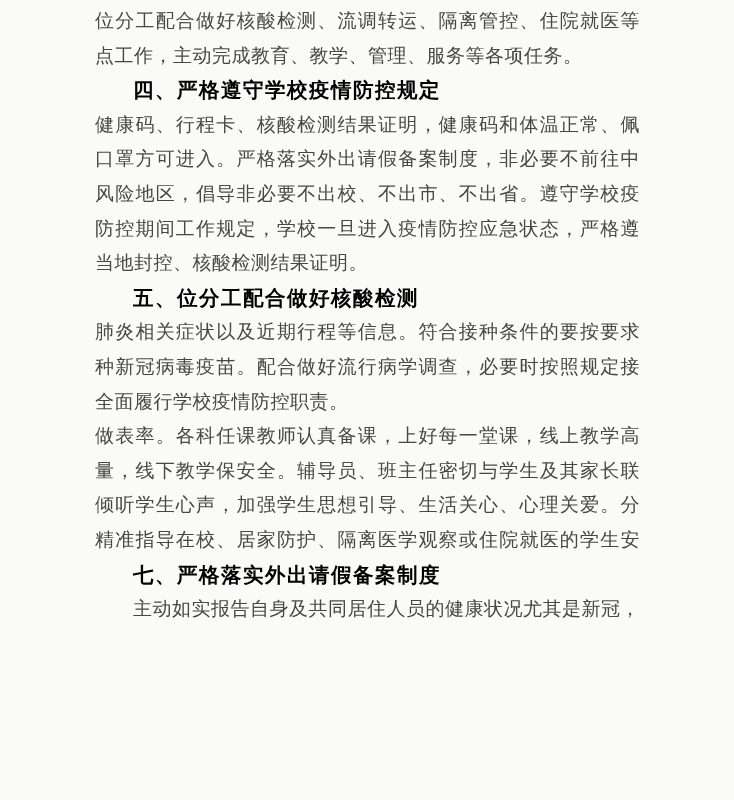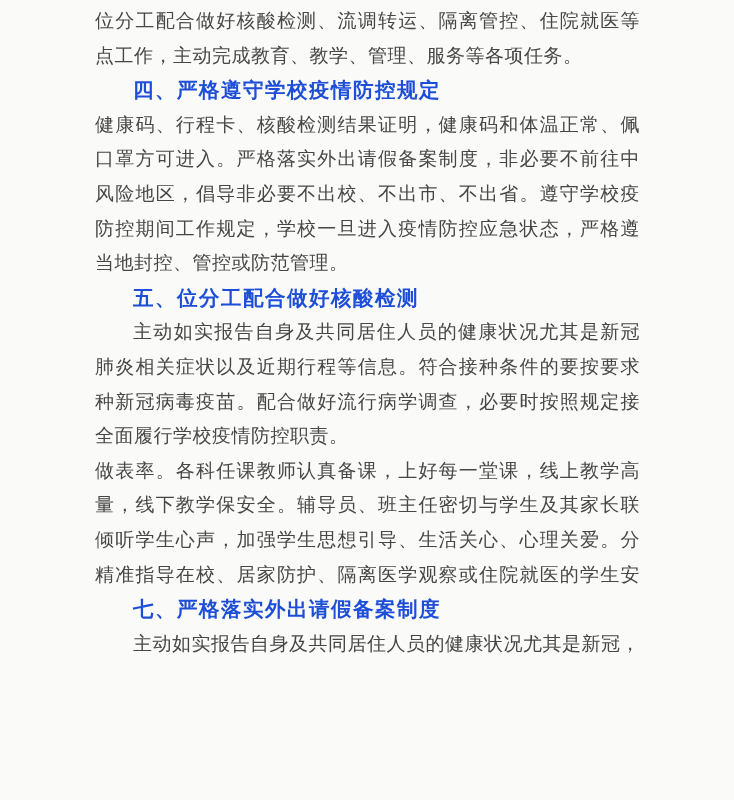--- a/index.html
+++ b/index.html
@@ -29,42 +29,41 @@
     text-align: justify;
     text-align-last: justify;
   }
   .line.indent {
     text-indent: 38px;
   }
   .line.heading {
     font-family: "Liberation Sans", "DejaVu Sans", sans-serif;
     font-weight: bold;
     font-size: 20.5px;
-    color: #1d4ed8;
+    color: #000000;
     letter-spacing: 1.5px;
     text-indent: 38px;
     text-align: center;
     text-align-last: left;
   }
 </style>
 </head>
 <body>
 
 <div class="page">
   <div id="doc-lines">
       <div class="line body justify">位分工配合做好核酸检测、流调转运、隔离管控、住院就医等重</div>
       <div class="line body">点工作，主动完成教育、教学、管理、服务等各项任务。</div>
       <div class="line heading indent">四、严格遵守学校疫情防控规定</div>
       <div class="line body justify">健康码、行程卡、核酸检测结果证明，健康码和体温正常、佩戴</div>
       <div class="line body justify">口罩方可进入。严格落实外出请假备案制度，非必要不前往中高</div>
       <div class="line body justify">风险地区，倡导非必要不出校、不出市、不出省。遵守学校疫情</div>
       <div class="line body justify">防控期间工作规定，学校一旦进入疫情防控应急状态，严格遵守</div>
-      <div class="line body">当地封控、管控或防范管理。</div>
+      <div class="line body">当地封控、核酸检测结果证明。</div>
       <div class="line heading indent">五、位分工配合做好核酸检测</div>
-      <div class="line body indent justify">主动如实报告自身及共同居住人员的健康状况尤其是新冠</div>
       <div class="line body justify">肺炎相关症状以及近期行程等信息。符合接种条件的要按要求接</div>
       <div class="line body justify">种新冠病毒疫苗。配合做好流行病学调查，必要时按照规定接受</div>
       <div class="line body">全面履行学校疫情防控职责。</div>
       <div class="line body justify">做表率。各科任课教师认真备课，上好每一堂课，线上教学高质</div>
       <div class="line body justify">量，线下教学保安全。辅导员、班主任密切与学生及其家长联系，</div>
       <div class="line body justify">倾听学生心声，加强学生思想引导、生活关心、心理关爱。分类</div>
       <div class="line body justify">精准指导在校、居家防护、隔离医学观察或住院就医的学生安全</div>
       <div class="line heading indent">七、严格落实外出请假备案制度</div>
       <div class="line body indent justify">主动如实报告自身及共同居住人员的健康状况尤其是新冠，</div>
     </div>

